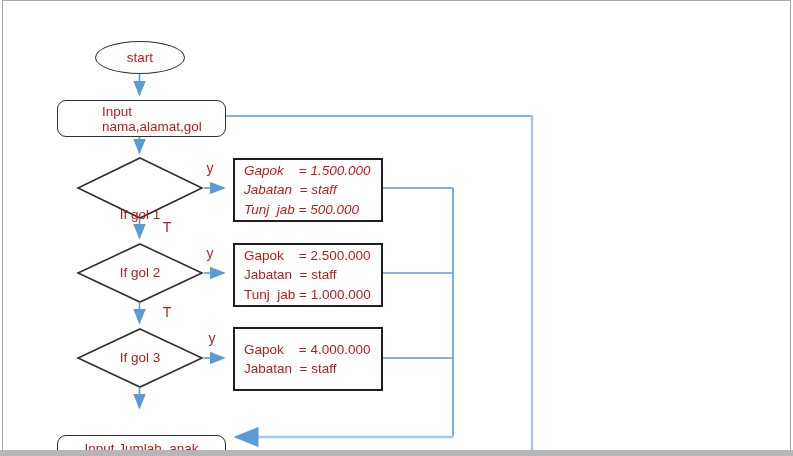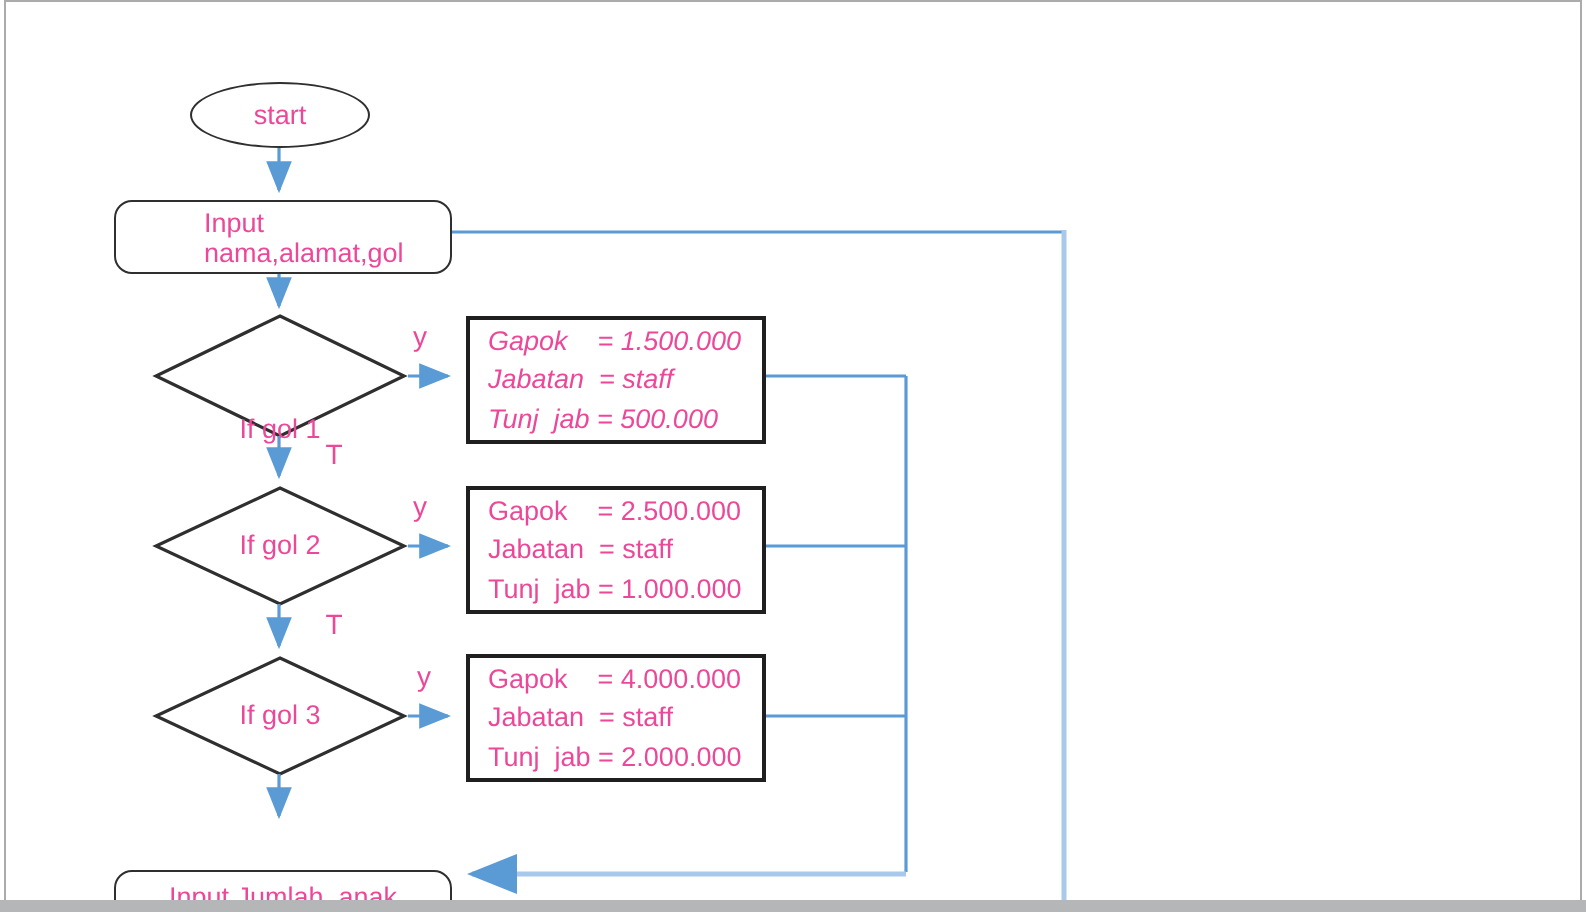--- a/index.html
+++ b/index.html
@@ -1,20 +1,20 @@
 <!DOCTYPE html>
 <html><head>
 <meta charset="utf-8">
 <style>
   html,body{margin:0;padding:0;background:#fff;}
   .canvas{
     position:relative; width:793px; height:456px; overflow:hidden;
     background:#ffffff;
     font-family:"Liberation Sans", sans-serif;
-    color:#ec4899;
+    color:#b91c1c;
   }
   .frame{
     position:absolute; left:2px; right:2px; top:0; bottom:5px;
     border:1px solid #ababab; border-bottom:none; pointer-events:none;
   }
   .bottom-bar{
     position:absolute; left:0; right:0; bottom:0; height:6px; background:#b4b6b8;
   }
   svg.wires{position:absolute; left:0; top:0;}
   .shape{position:absolute; box-sizing:border-box; background:#fff;}
@@ -114,21 +114,20 @@
     <div class="result-line">Tunj  jab = 500.000</div>
   </div>
   <div class="shape result-box rb2">
     <div class="result-line">Gapok    = 2.500.000</div>
     <div class="result-line">Jabatan  = staff</div>
     <div class="result-line">Tunj  jab = 1.000.000</div>
   </div>
   <div class="shape result-box rb3">
     <div class="result-line">Gapok    = 4.000.000</div>
     <div class="result-line">Jabatan  = staff</div>
-    <div class="result-line">Tunj  jab = 2.000.000</div>
   </div>
 
   <div class="shape rounded input-anak">
     <span>Input Jumlah_anak</span>
   </div>
 
   <div class="frame"></div>
   <div class="bottom-bar"></div>
 </div>
 

